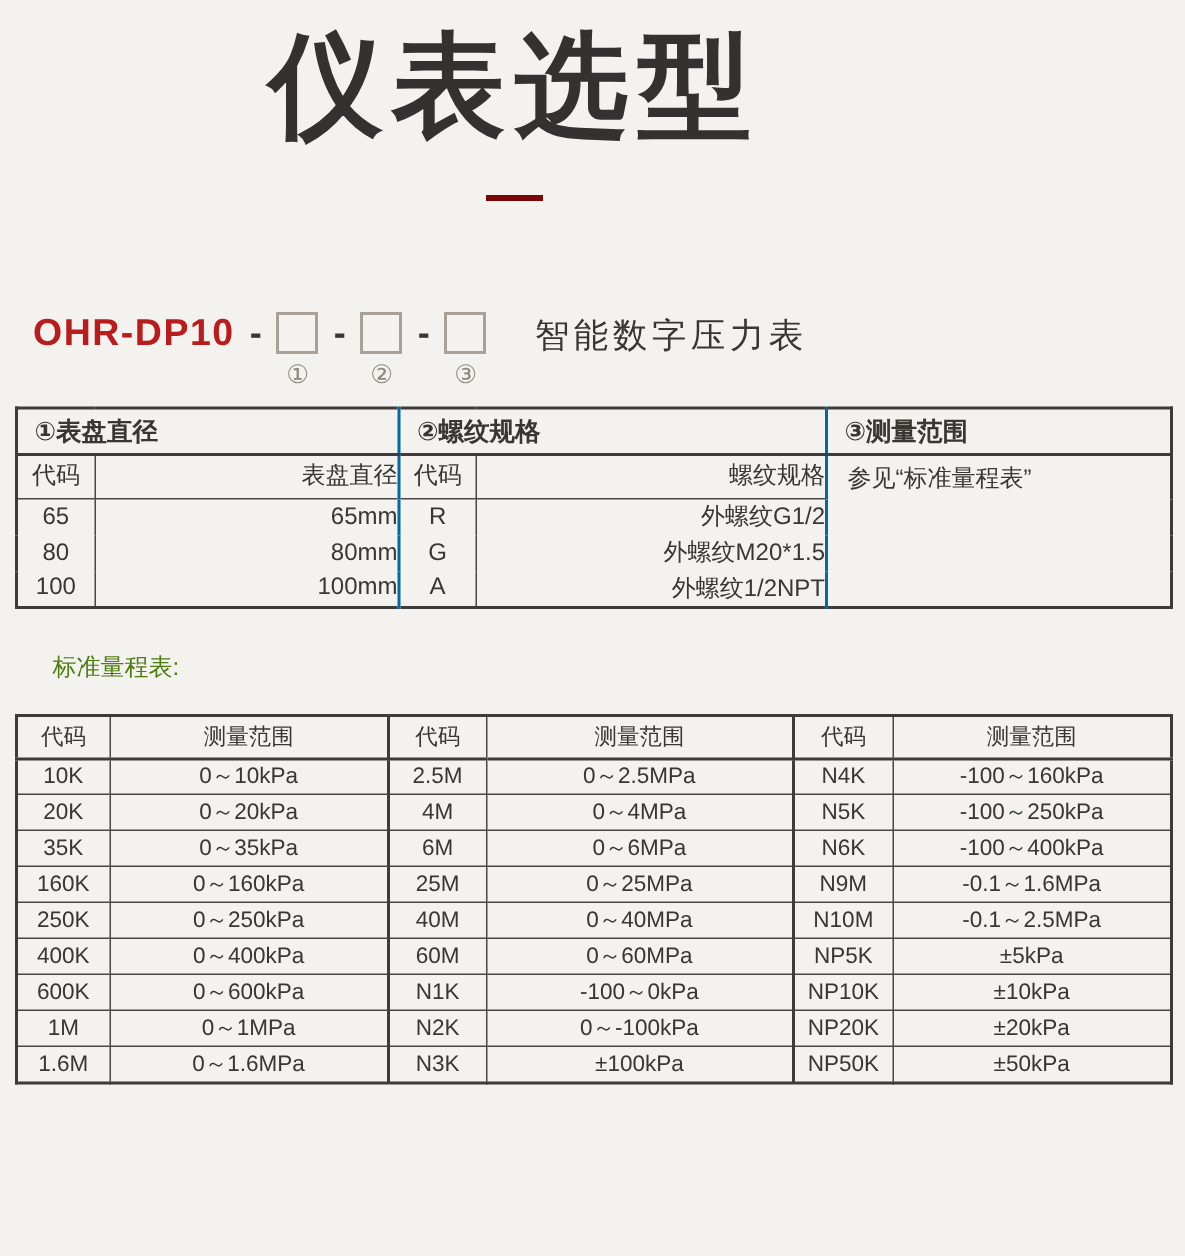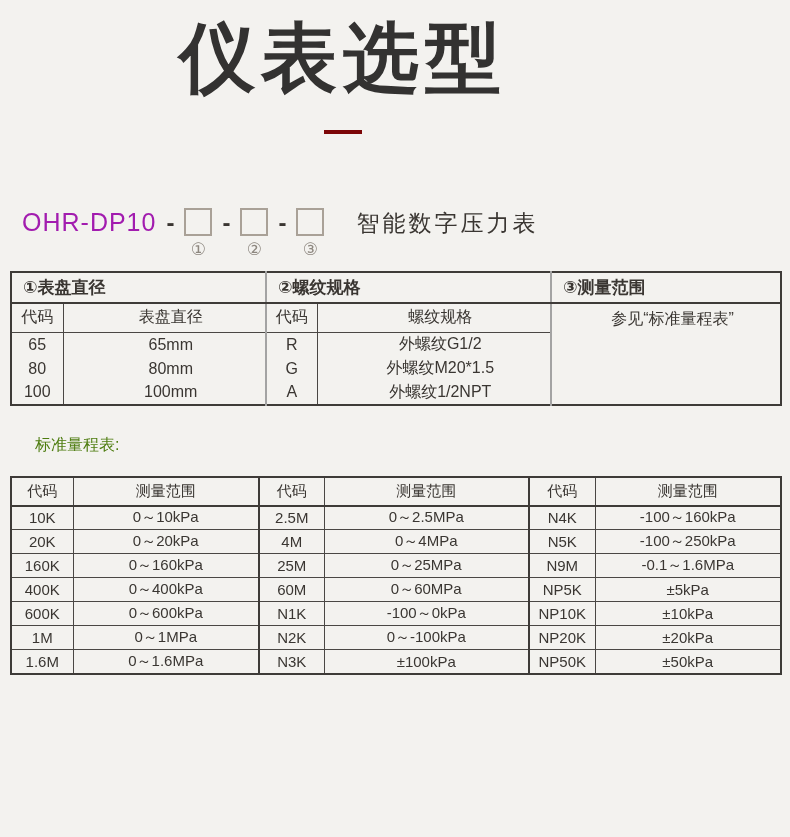--- a/index.html
+++ b/index.html
@@ -30,24 +30,24 @@
 
   
   .model-row {
     margin: 74px 0 0 22px;
     display: flex;
     align-items: flex-start;
     height: 56px;
   }
   .model-prefix {
     font-size: 25px;
-    font-weight: normal;
+    font-weight: bold;
     letter-spacing: 1px;
     line-height: 29px;
-    color: #a21caf;
+    color: #b91c1c;
   }
   .model-dash {
     font-size: 24px;
     font-weight: bold;
     line-height: 29px;
     margin: 0 10px;
     color: #3a3632;
   }
   .model-slot {
     display: inline-flex;
@@ -91,26 +91,26 @@
     font-weight: bold;
     font-size: 17px;
     text-align: left;
     padding-left: 11px;
     height: 31px;
     border-bottom: 2px solid #3e3b38;
   }
   .sel-table .sub-head { height: 30px; border-bottom: 1px solid #4a4744; }
   .sel-table .data-row td { height: 24px; }
   .sel-table .col-code { text-align: center; }
-  .sel-table .col-val  { text-align: center; padding-left: 13px; border-radius: 11px; }
+  .sel-table .col-val  { text-align: right; padding-left: 13px; }
   .sel-table .v-thin  { border-right: 1px solid #4a4744; }
-  .sel-table .v-thick { border-right: 2px solid #a3a3a3; }
+  .sel-table .v-thick { border-right: 2px solid #0369a1; }
   .sel-table .sec3-note {
     vertical-align: top;
-    text-align: center;
+    text-align: left;
     padding: 5px 0 0 13px;
     font-size: 16px;
   }
 
   
   .range-caption {
     margin: 29px 0 0 35px;
     font-size: 16px;
     color: #4d7c0f;
   }
@@ -235,28 +235,44 @@
         </tr>
         <tr>
           <td class="c0">20K</td>
           <td class="c1">0～20kPa</td>
           <td class="c2">4M</td>
           <td class="c3">0～4MPa</td>
           <td class="c4">N5K</td>
           <td class="c5">-100～250kPa</td>
         </tr>
         <tr>
+          <td class="c0">35K</td>
+          <td class="c1">0～35kPa</td>
+          <td class="c2">6M</td>
+          <td class="c3">0～6MPa</td>
+          <td class="c4">N6K</td>
+          <td class="c5">-100～400kPa</td>
+        </tr>
+        <tr>
           <td class="c0">160K</td>
           <td class="c1">0～160kPa</td>
           <td class="c2">25M</td>
           <td class="c3">0～25MPa</td>
           <td class="c4">N9M</td>
           <td class="c5">-0.1～1.6MPa</td>
         </tr>
         <tr>
+          <td class="c0">250K</td>
+          <td class="c1">0～250kPa</td>
+          <td class="c2">40M</td>
+          <td class="c3">0～40MPa</td>
+          <td class="c4">N10M</td>
+          <td class="c5">-0.1～2.5MPa</td>
+        </tr>
+        <tr>
           <td class="c0">400K</td>
           <td class="c1">0～400kPa</td>
           <td class="c2">60M</td>
           <td class="c3">0～60MPa</td>
           <td class="c4">NP5K</td>
           <td class="c5">±5kPa</td>
         </tr>
         <tr>
           <td class="c0">600K</td>
           <td class="c1">0～600kPa</td>

